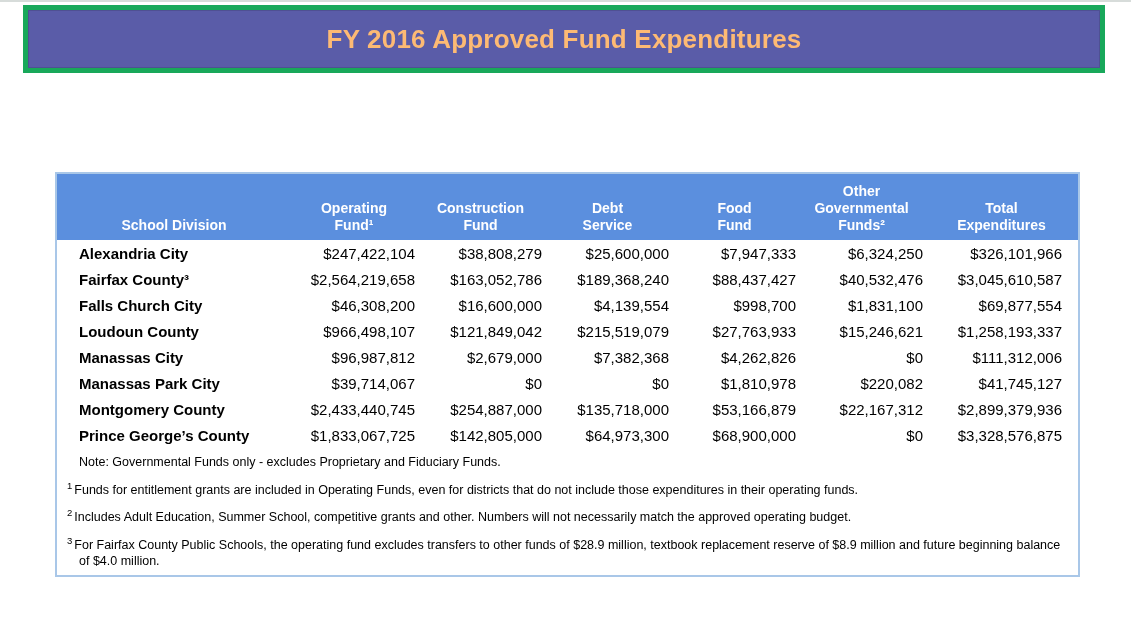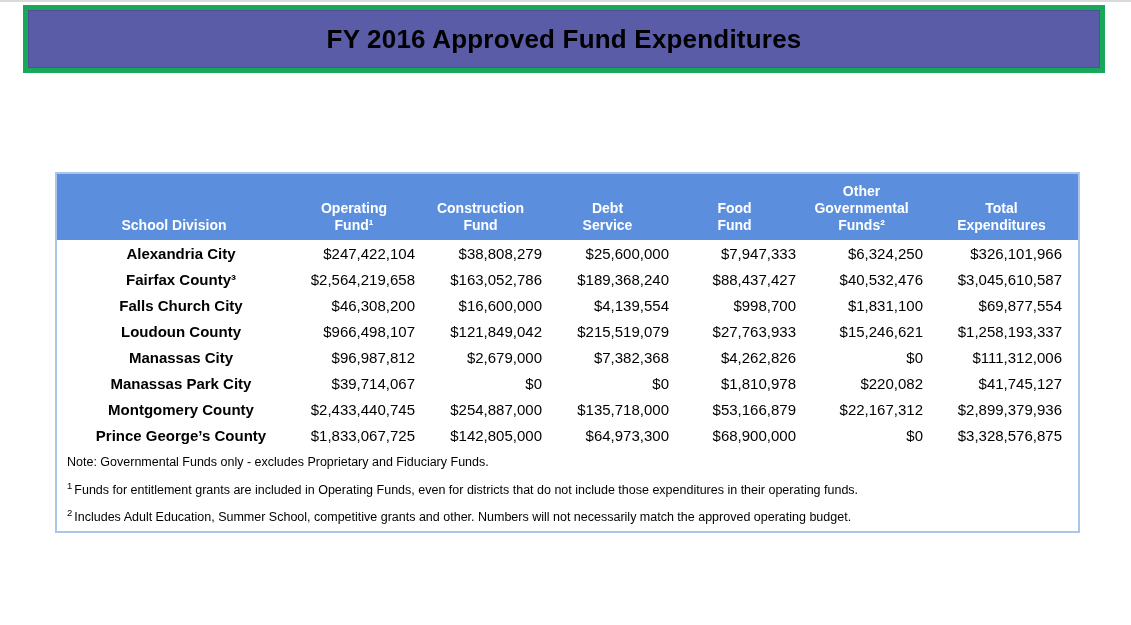--- a/index.html
+++ b/index.html
@@ -20,21 +20,21 @@
     position: absolute; left: 23px; top: 5px;
     width: 1082px; height: 68px;
     box-sizing: border-box;
     background: #5A5CA8;
     border: 5px solid #18A85A;
     box-shadow: inset 0 0 0 1px rgba(0,0,0,0.12);
     display: flex; align-items: center; justify-content: center;
   }
   .banner h1 {
     margin: 1px;
-    color: #000000;
+    color: #fdba74;
     font-size: 26px;
     font-weight: bold;
     letter-spacing: 0.2px;
   }
   .table-wrap {
     position: absolute; left: 55px; top: 172px;
     width: 1025px;
     box-sizing: border-box;
     border: 2px solid #A9C7E8;
     background: #ffffff;
@@ -54,24 +54,24 @@
     box-sizing: border-box;
   }
   tbody td {
     font-size: 15px;
     height: 26px;
     padding: 0;
     vertical-align: middle;
     white-space: nowrap;
     overflow: hidden;
   }
-  td.division { font-weight: bold; text-align: center; padding-left: 14px; }
+  td.division { font-weight: bold; text-align: left; padding-left: 22px; }
   td.num { text-align: right; padding-right: 2px; }
   td.total { padding-right: 16px; }
-  .note { font-size: 12.5px; padding: 7px 10px 0 10px; line-height: 1.25; }
+  .note { font-size: 12.5px; padding: 7px 10px 0 22px; line-height: 1.25; }
   .footnotes { padding-bottom: 5px; }
   .footnote {
     font-size: 12.5px;
     line-height: 1.25;
     margin-top: 9px;
     padding: 0 12px 0 22px;
     text-indent: -12px;
   }
   .footnote sup { font-size: 9.5px; padding-right: 2px; }
 </style>
@@ -187,14 +187,15 @@
         <td class="num total">$3,328,576,875</td>
       </tr>
     </tbody>
   </table>
 
   <div class="note">Note: Governmental Funds only - excludes Proprietary and Fiduciary Funds.</div>
 
   <div class="footnotes">
     <div class="footnote"><sup>1</sup><span>Funds for entitlement grants are included in Operating Funds, even for districts that do not include those expenditures in their operating funds.</span></div>
     <div class="footnote"><sup>2</sup><span>Includes Adult Education, Summer School, competitive grants and other. Numbers will not necessarily match the approved operating budget.</span></div>
+    <div class="footnote"><sup>3</sup><span>For Fairfax County Public Schools, the operating fund excludes transfers to other funds of $28.9 million, textbook replacement reserve of $8.9 million and future beginning balance of $4.0 million.</span></div>
   </div>
 </div>
 
 </body></html>

